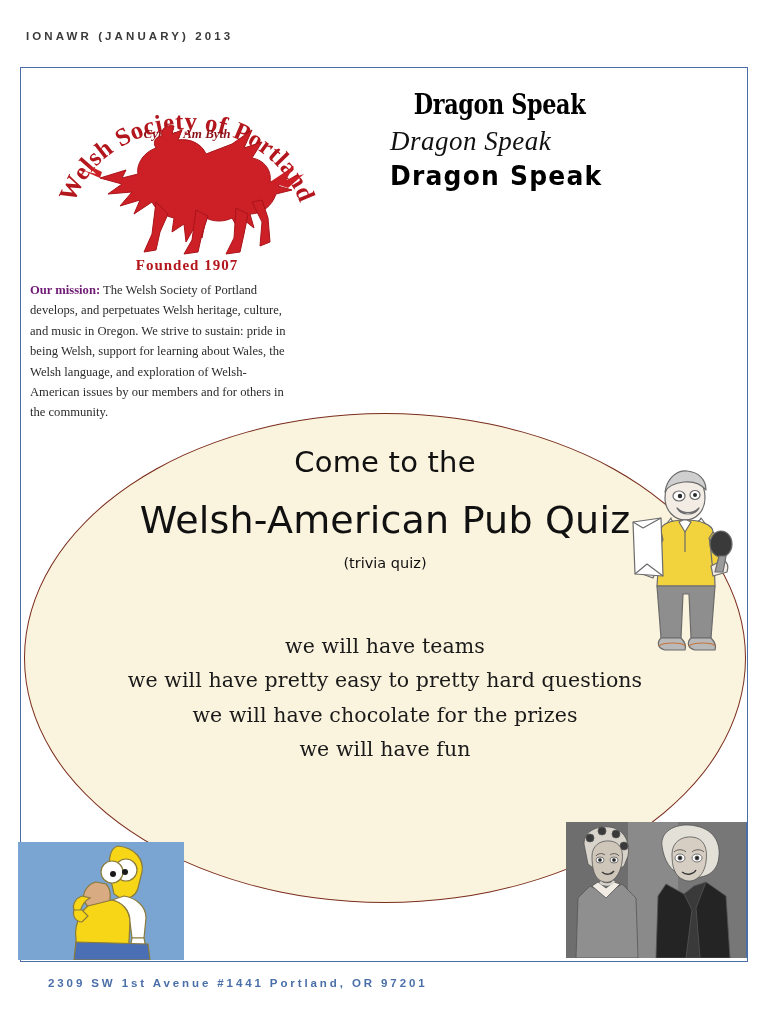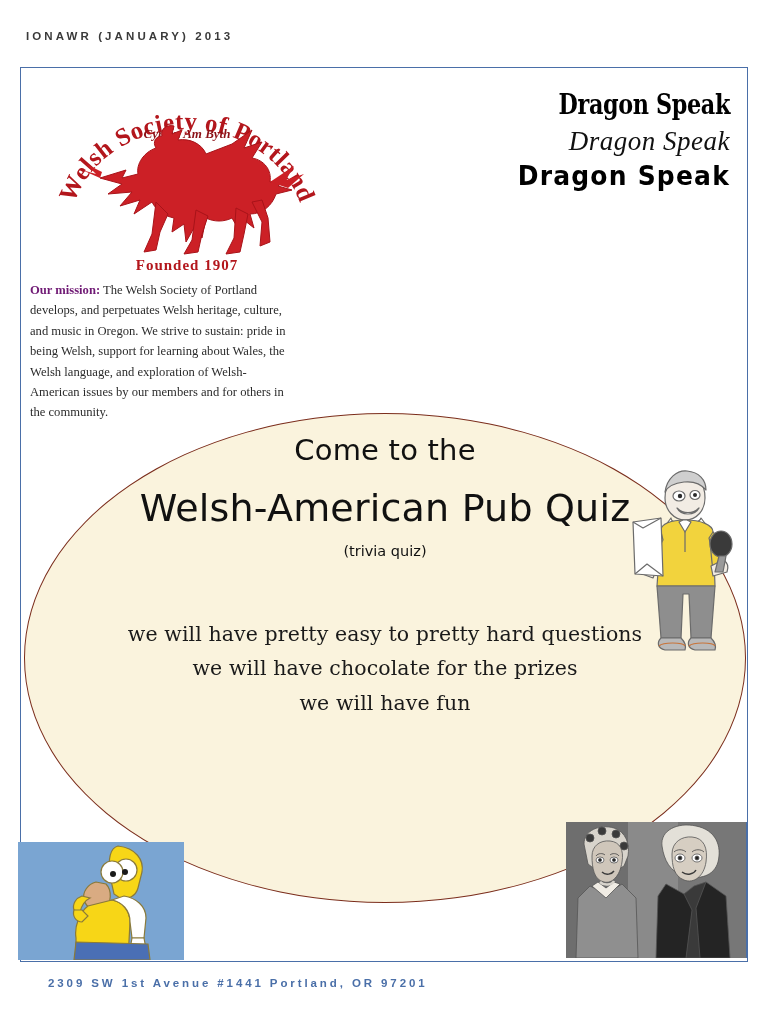--- a/index.html
+++ b/index.html
@@ -59,21 +59,20 @@
     height: 196px;
   }
   .logo-wrap svg { display: block; width: 100%; height: 100%; }
 
   
   .masthead {
     position: absolute;
     left: 390px;
     top: 92px;
     width: 340px;
-    text-align: right;
   }
   .ds-blackletter {
     font-family: "DejaVu Serif", serif;
     font-weight: 700;
     font-size: 24px;
     letter-spacing: -0.4px;
     color: #000;
     line-height: 1.1;
     transform: scaleY(1.18) scaleX(0.93);
     transform-origin: right center;
@@ -141,21 +140,21 @@
     text-align: center;
   }
   .headline-block { padding-top: 23px; }
   .hl-line {
     font-family: "DejaVu Sans", sans-serif;
     color: #111;
     font-size: 29px;
     line-height: 1.0;
     letter-spacing: 0.2px;
   }
-  .hl-1 { margin-bottom: 24px; }
+  .hl-1 { margin-bottom: 24px; margin-top: 12px; }
   .hl-2 { font-size: 38px; margin-bottom: 16px; }
   .hl-sub {
     font-family: "DejaVu Sans", sans-serif;
     font-size: 14.5px;
     color: #111;
     margin-bottom: 16px;
   }
   .hl-3 { font-size: 29px; margin-bottom: 0; }
 
   .promises {
@@ -251,20 +250,21 @@
 </div>
 
 <div class="oval"></div>
 <div class="oval-content">
   <div class="headline-block">
     <div class="hl-line hl-1">Come to the</div>
     <div class="hl-line hl-2">Welsh-American Pub Quiz</div>
     <div class="hl-sub">(trivia quiz)</div>
   </div>
   <div class="promises">
+    <div class="promise">we will have teams</div>
     <div class="promise">we will have pretty easy to pretty hard questions</div>
     <div class="promise">we will have chocolate for the prizes</div>
     <div class="promise">we will have fun</div>
   </div>
 </div>
 
 <div class="quizmaster">
   <svg viewBox="0 0 112 212" xmlns="http://www.w3.org/2000/svg">
     <g stroke="#6b6b6b" stroke-width="1.2" stroke-linejoin="round">
       <path d="M38,50 C38,34 48,26 58,26 C70,26 78,35 78,50 C78,62 70,72 58,72 C47,72 38,62 38,50 Z" fill="#f2ece4"></path>

